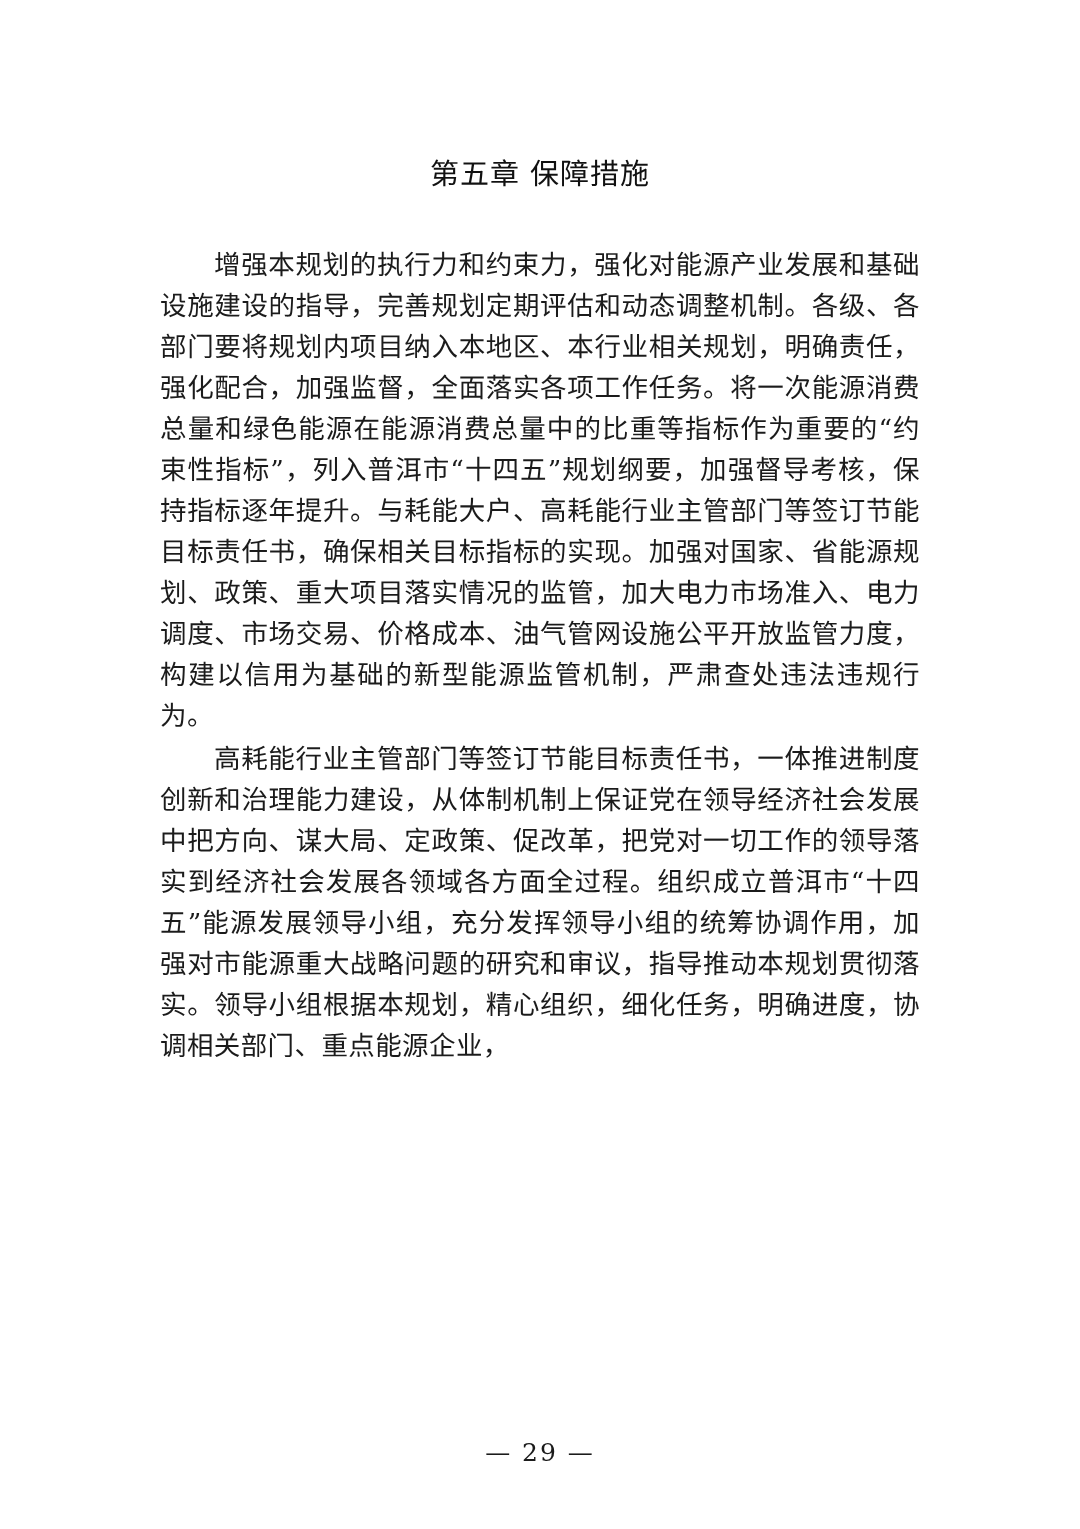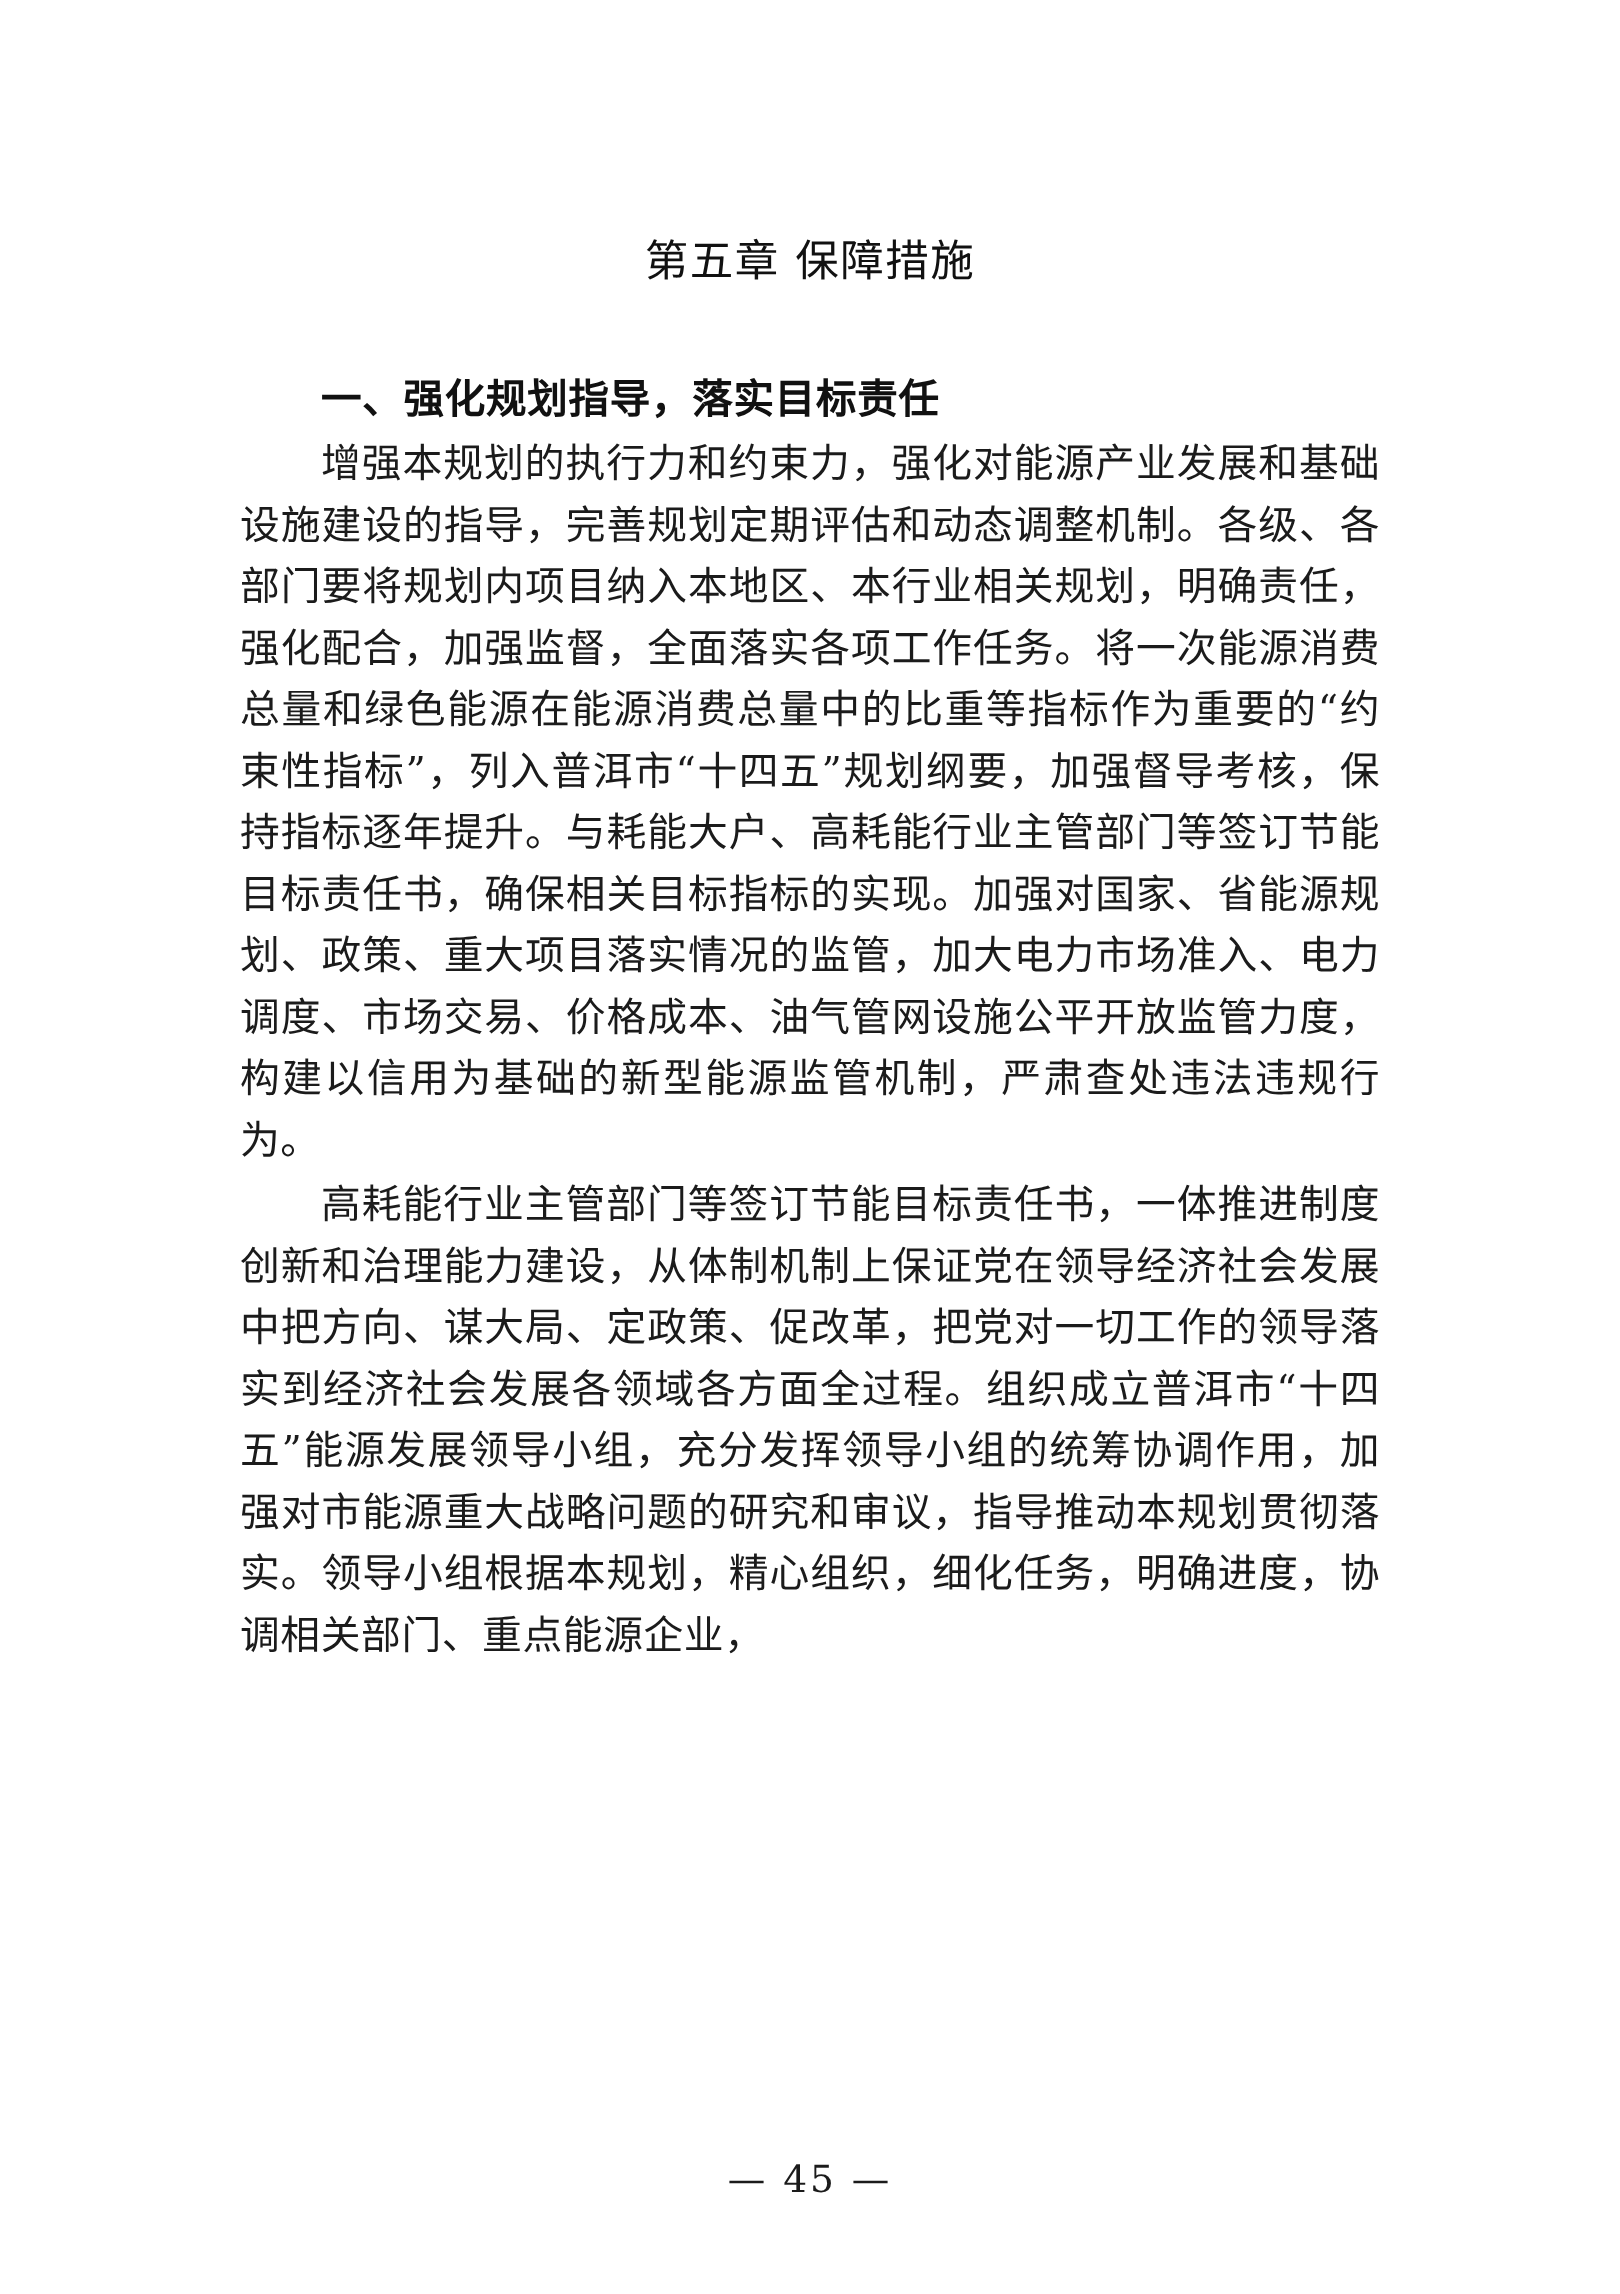--- a/index.html
+++ b/index.html
@@ -59,22 +59,21 @@
     color: #1b1b1b;
   }
 </style>
 </head>
 <body>
 
 <div class="page">
 
   <h1 class="chapter-title">第五章  保障措施</h1>
 
-  <h2 class="section-heading">一、强化规划指导，落实目标责任</h2>
 
   <p class="body-text">增强本规划的执行力和约束力，强化对能源产业发展和基础设施建设的指导，完善规划定期评估和动态调整机制。各级、各部门要将规划内项目纳入本地区、本行业相关规划，明确责任，强化配合，加强监督，全面落实各项工作任务。将一次能源消费总量和绿色能源在能源消费总量中的比重等指标作为重要的“约束性指标”，列入普洱市“十四五”规划纲要，加强督导考核，保持指标逐年提升。与耗能大户、高耗能行业主管部门等签订节能目标责任书，确保相关目标指标的实现。加强对国家、省能源规划、政策、重大项目落实情况的监管，加大电力市场准入、电力调度、市场交易、价格成本、油气管网设施公平开放监管力度，构建以信用为基础的新型能源监管机制，严肃查处违法违规行为。</p>
 
 
   <p class="body-text">高耗能行业主管部门等签订节能目标责任书，一体推进制度创新和治理能力建设，从体制机制上保证党在领导经济社会发展中把方向、谋大局、定政策、促改革，把党对一切工作的领导落实到经济社会发展各领域各方面全过程。组织成立普洱市“十四五”能源发展领导小组，充分发挥领导小组的统筹协调作用，加强对市能源重大战略问题的研究和审议，指导推动本规划贯彻落实。领导小组根据本规划，精心组织，细化任务，明确进度，协调相关部门、重点能源企业，</p>
 
-  <div class="page-number">— 45 —</div>
+  <div class="page-number">— 29 —</div>
 
 </div>
 
 </body></html>

